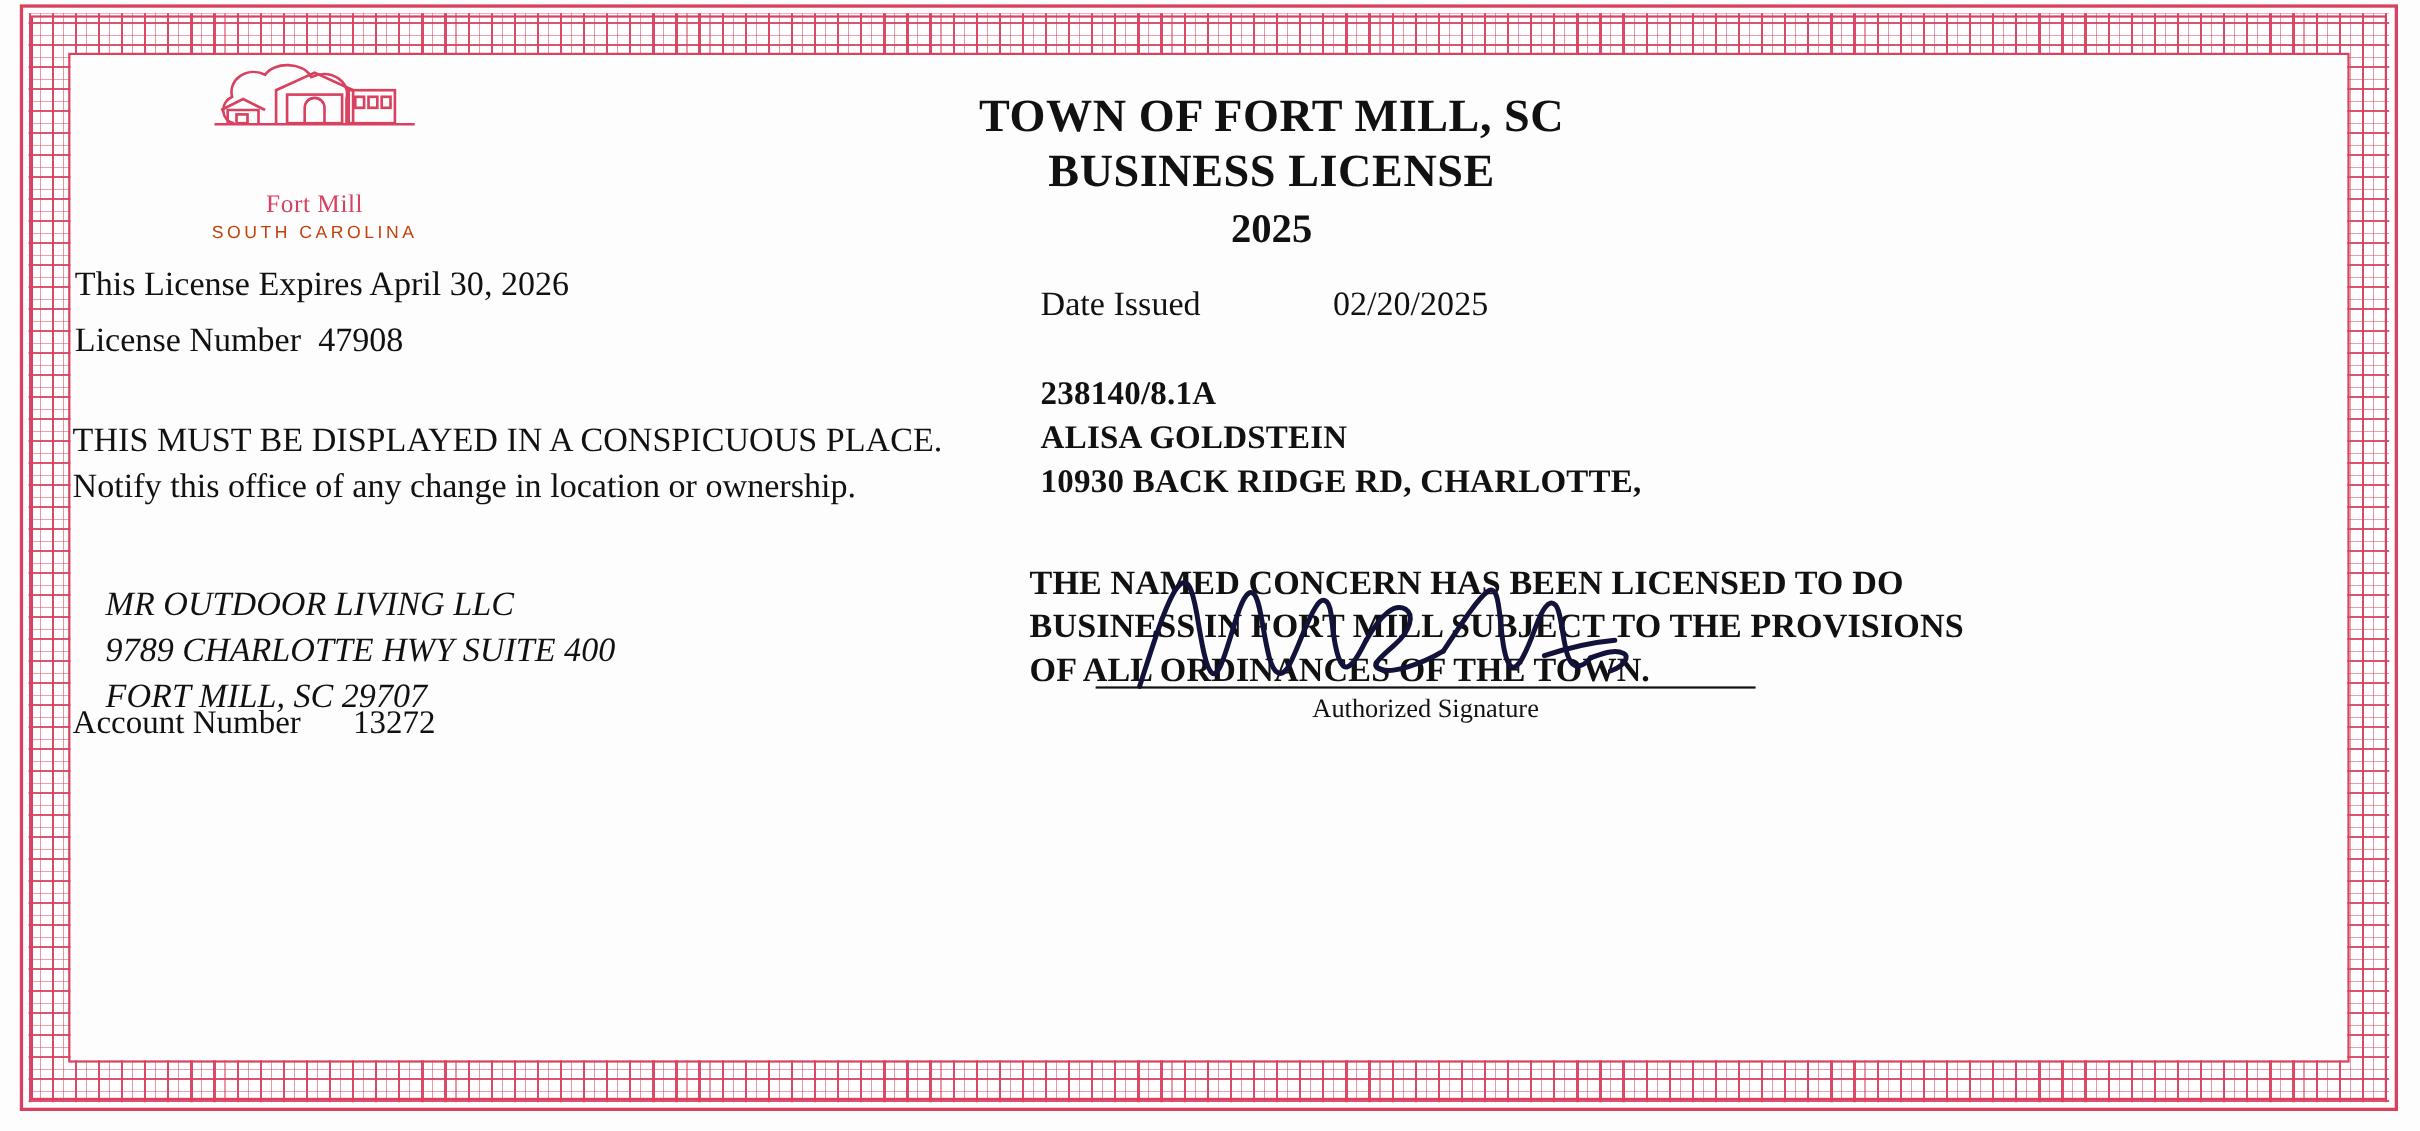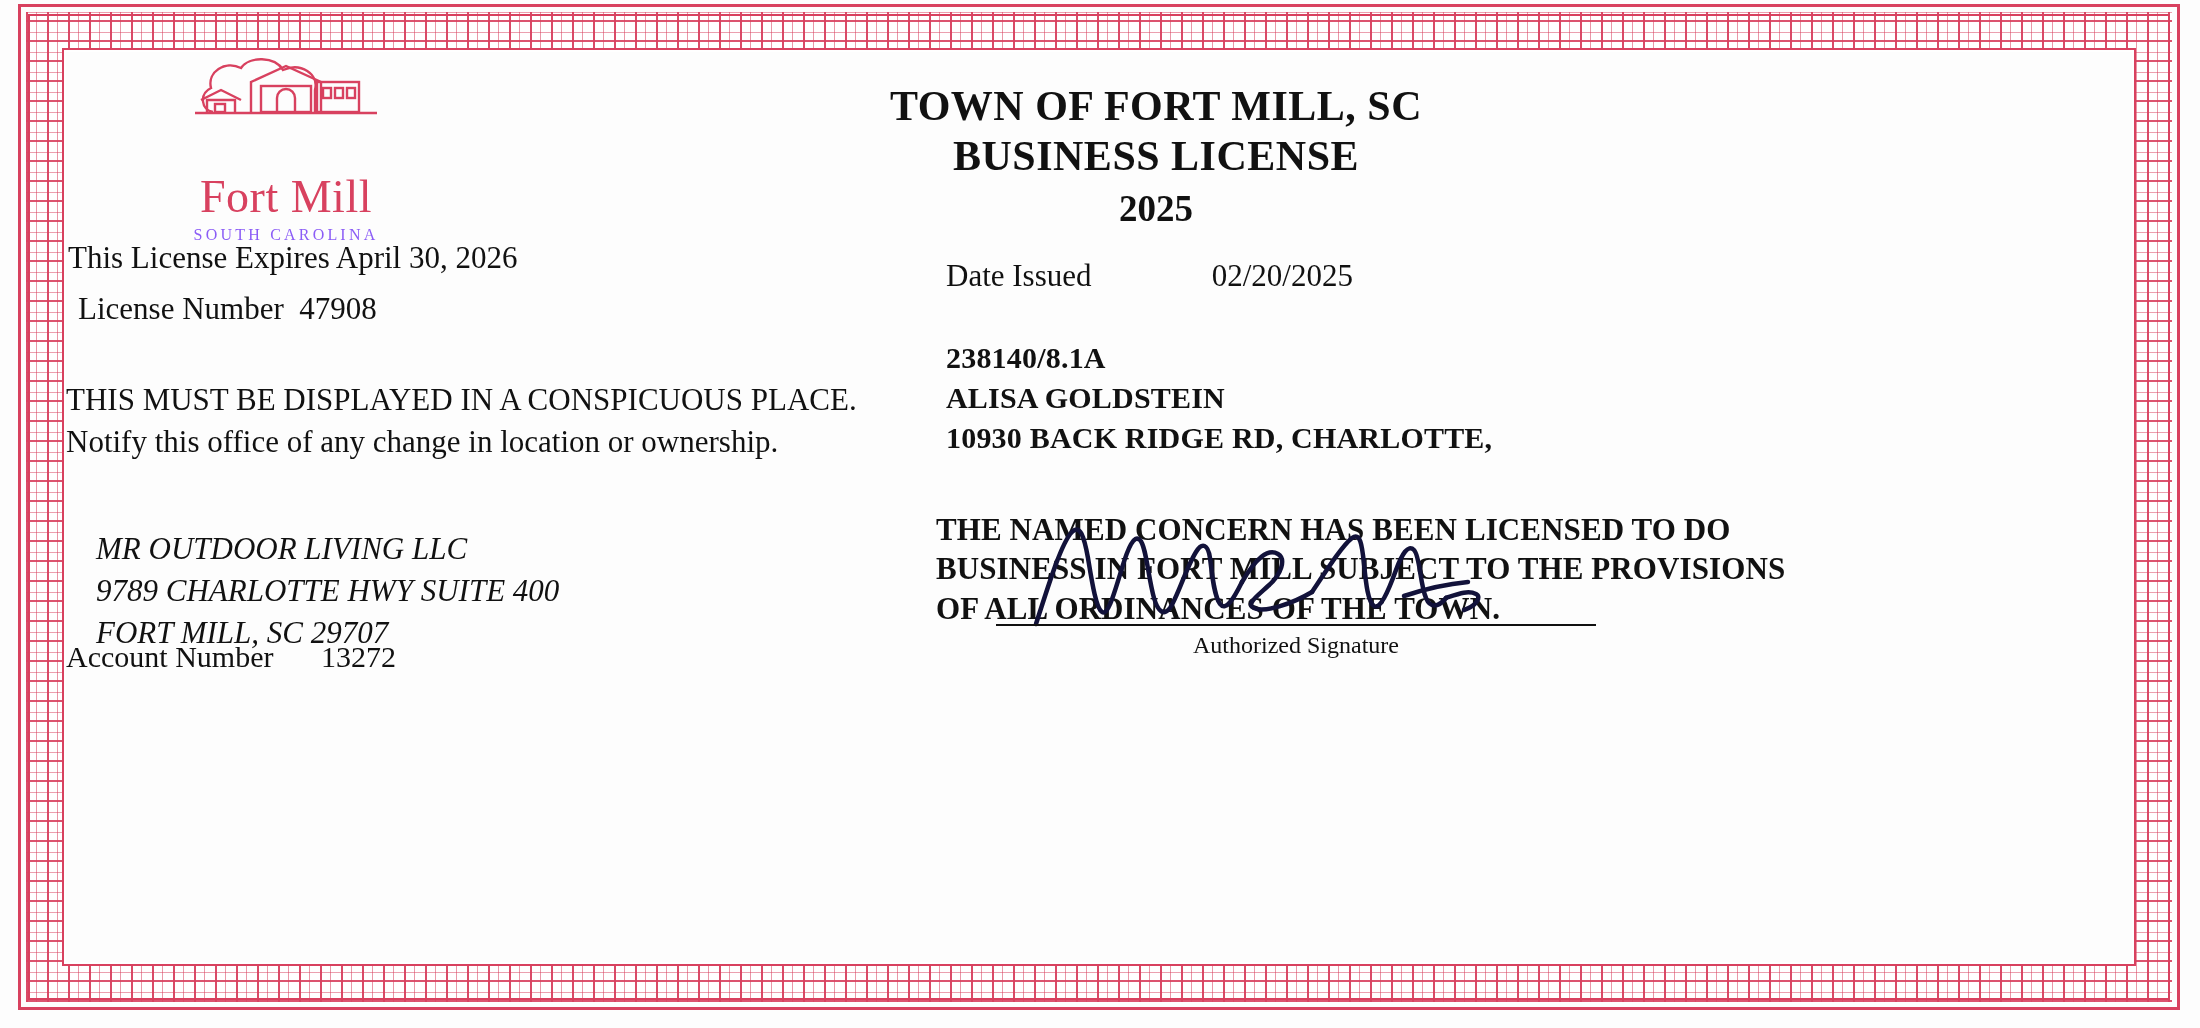--- a/index.html
+++ b/index.html
@@ -102,31 +102,31 @@
     position: absolute;
     left: 110px;
     top: 0px;
     width: 220px;
     text-align: center;
     color: #d8415f;
   }
   .logo svg { display: block; margin: 0 auto; }
   .logo-name {
     font-family: "Liberation Serif", serif;
-    font-size: 46px;
+    font-size: 23px;
     letter-spacing: 0.5px;
     color: #d8415f;
     margin-top: 2px;
     line-height: 1;
   }
   .logo-state {
-    font-family: Liberation Serif, serif;
+    font-family: Liberation Sans, sans-serif;
     font-size: 16px;
     letter-spacing: 3.2px;
-    color: #8b5cf6;
+    color: #c2410c;
     margin-top: 6px;
   }
 
   
   .heading {
     position: absolute;
     left: 560px;
     top: 30px;
     width: 1060px;
     text-align: center;
@@ -154,21 +154,21 @@
     left: 0px;
     top: 185px;
     width: 1100px;
   }
   .txt {
     font-size: 31px;
     line-height: 1.33;
     white-space: pre;
   }
   .row-expires { margin-left: 2px; }
-  .row-license { margin-top: 10px; margin-left: 12px; }
+  .row-license { margin-top: 10px; margin-left: 2px; }
   .block-conspicuous { margin-top: 50px; margin-left: 0px; }
   .block-business { margin-top: 66px; margin-left: 30px; font-size: 31px; line-height: 1.35; font-style: italic; }
 
   .account-row {
     position: absolute;
     left: 0px;
     top: 588px;
     font-size: 30px;
   }
   .account-row .label { display: inline-block; }

